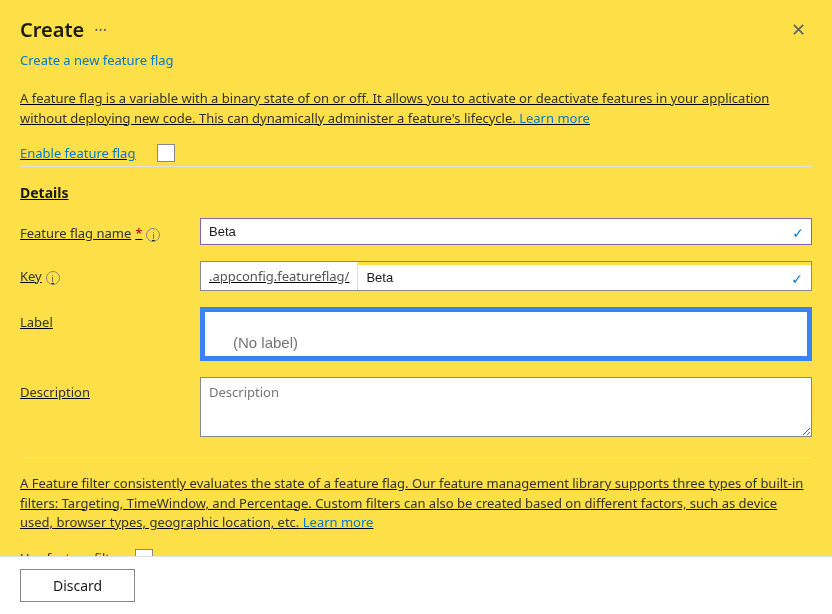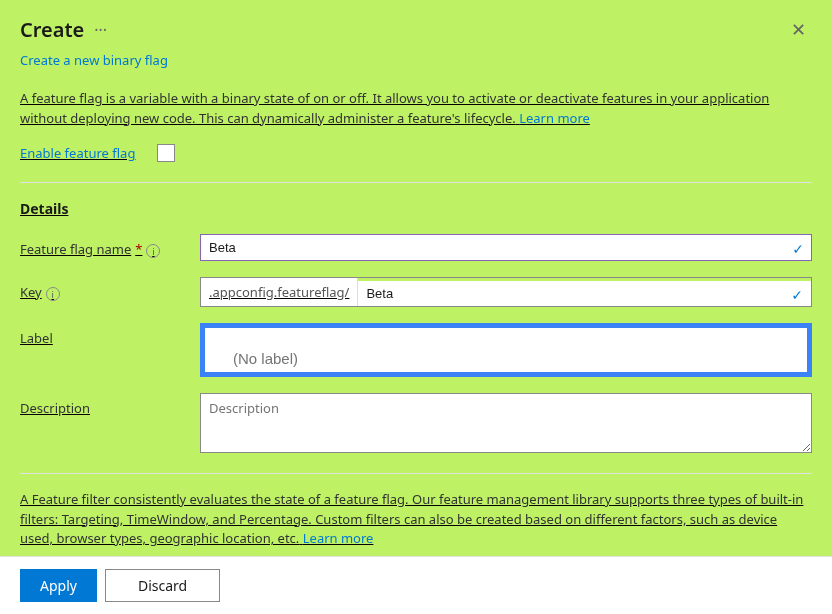--- a/index.html
+++ b/index.html
@@ -6,21 +6,21 @@
     body {
       font-family: 'Segoe UI', system-ui, -apple-system, sans-serif;
       font-size: 13px;
       background: #f0f0f0;
       display: flex;
       align-items: center;
       justify-content: center;
       min-height: 100vh;
     }
     .panel {
-      background: #bef264;
+      background: #fde047;
       width: 832px;
       min-height: 614px;
       position: relative;
       padding: 0;
       box-shadow: 0 2px 8px rgba(0,0,0,0.2);
     }
     .panel-header {
       padding: 16px 20px 8px 20px;
       border-bottom: none;
       display: flex;
@@ -67,21 +67,21 @@
       margin-bottom: 16px;
     }
     .intro-text a {
       color: #0078d4;
       text-decoration: none;
     }
     .enable-row {
       display: flex;
       align-items: center;
       gap: 22px;
-      margin-bottom: 20px;
+      margin-bottom: 4px;
     }
     .enable-label {
       color: #0078d4;
       font-size: 13px;
     }
     .checkbox-custom {
       width: 18px;
       height: 18px;
       border: 1px solid #888;
       background: #fff;
@@ -273,21 +273,21 @@
 <body>
 
 <div class="panel">
   <div class="panel-header">
     <div class="panel-title-row">
       <span class="panel-title">Create</span>
       <span class="panel-more">···</span>
     </div>
     <button class="panel-close">✕</button>
   </div>
-  <div class="panel-subtitle">Create a new binary flag</div>
+  <div class="panel-subtitle">Create a new feature flag</div>
 
   <div class="panel-body">
     <p class="intro-text">
       <span>A feature flag is a variable with a binary state of on or off. It allows you to activate or deactivate features in your application without deploying new code. This can dynamically administer a feature's lifecycle.</span>
       <a href="#">Learn more</a>
     </p>
 
     <div class="enable-row">
       <span class="enable-label">Enable feature flag</span>
       <div class="checkbox-custom"></div>
@@ -355,16 +355,15 @@
         <a href="#">Learn more</a>
       </p>
       <div class="use-filter-row">
         <span class="use-filter-label">Use feature filter</span>
         <div class="checkbox-custom"></div>
       </div>
     </div>
   </div>
 
   <div class="footer">
-    <button class="btn-apply">Apply</button>
     <button class="btn-discard">Discard</button>
   </div>
 </div>
 
 </body></html>

